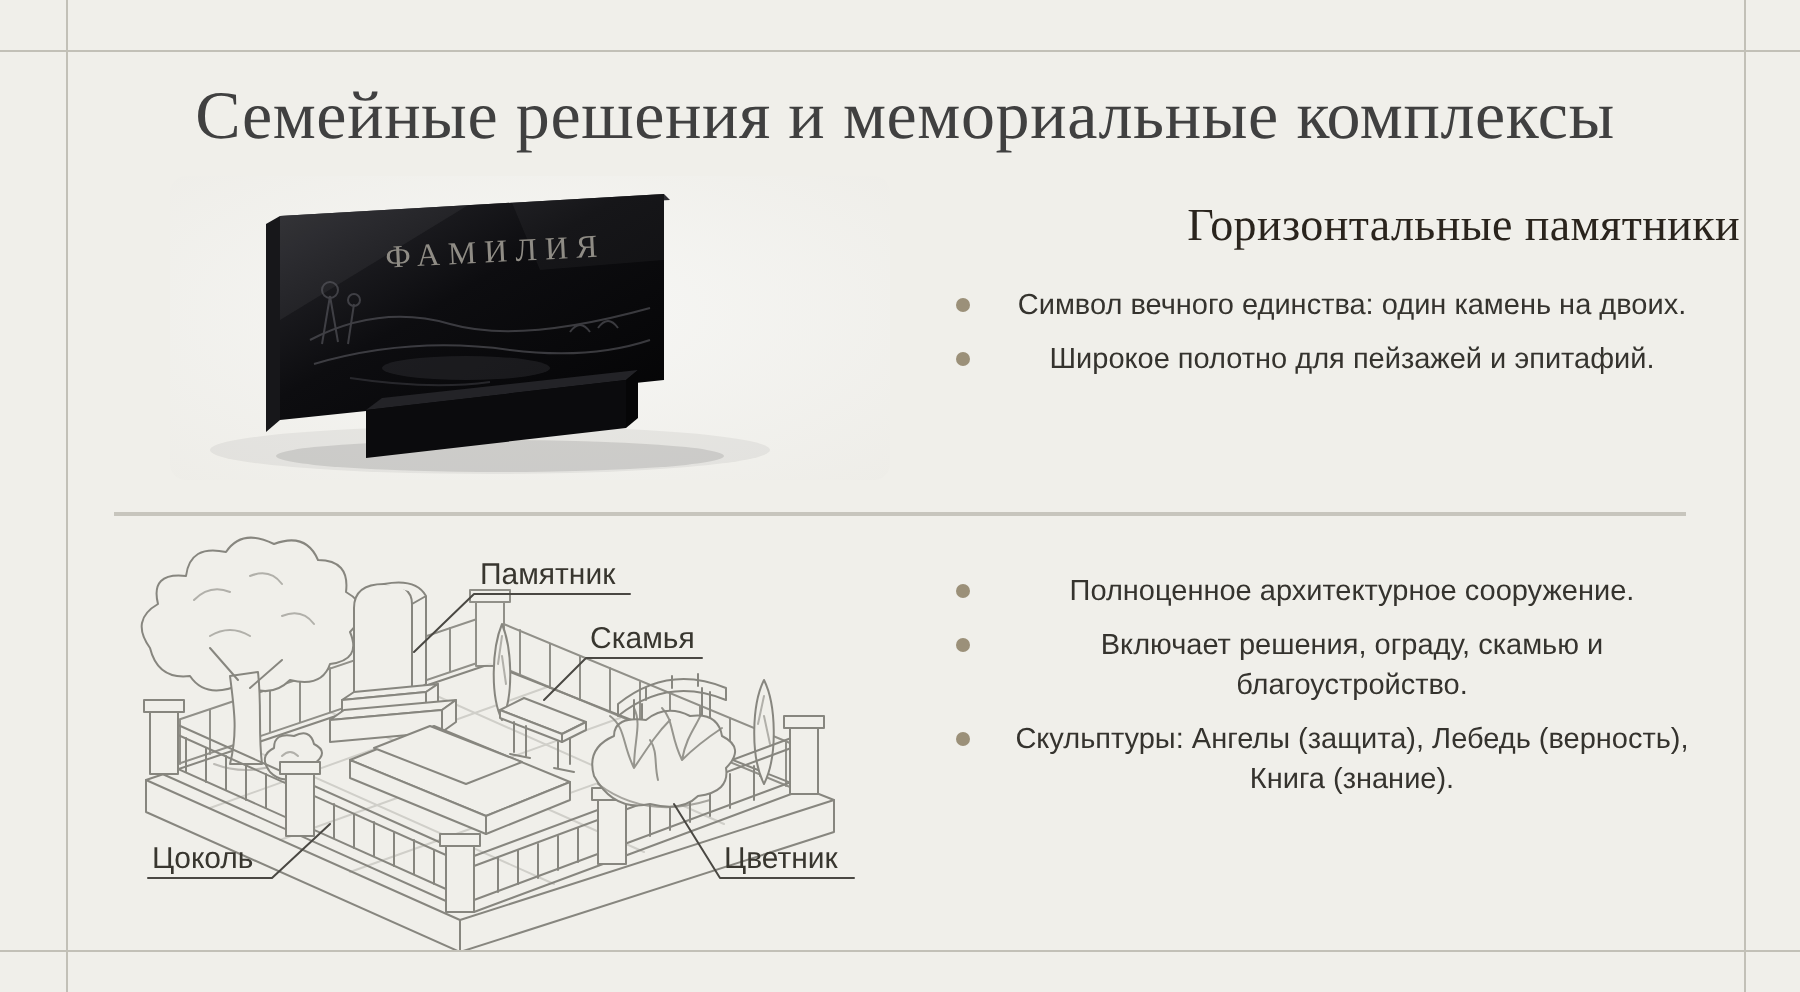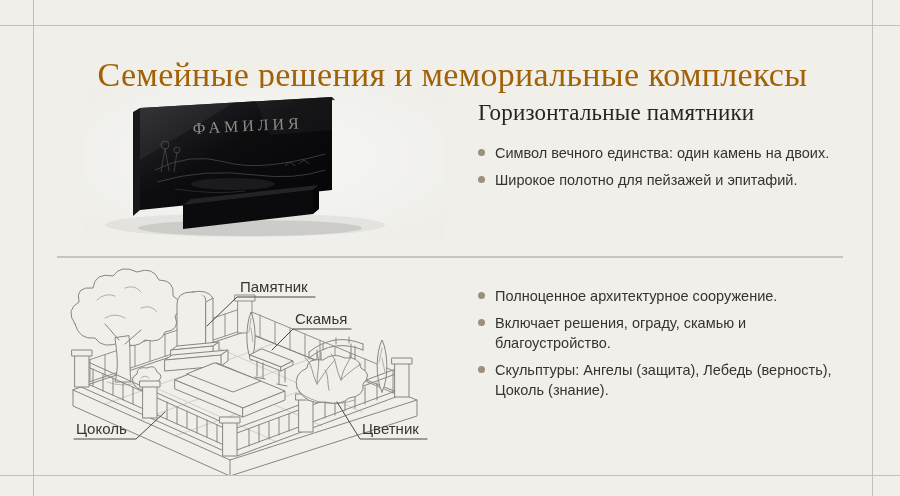--- a/index.html
+++ b/index.html
@@ -6,39 +6,39 @@
   .stage {
     position:relative; width:900px; height:496px; overflow:hidden;
     background:#f0efea;
     font-family:"Liberation Sans","DejaVu Sans",sans-serif;
   }
   .frame-line { position:absolute; background:#c2c0b7; }
   .frame-line.h { left:0; width:900px; height:1px; }
   .frame-line.v { top:0; width:1px; height:496px; }
 
   .slide-title {
-    position:absolute; left:33px; right:28px; top:40px; margin:16px;
+    position:absolute; left:33px; right:28px; top:40px; margin:0;
     text-align:center;
     font-family:"Liberation Serif","DejaVu Serif",serif;
-    font-weight:400; font-size:34px; letter-spacing:.3px; color:#a16207;
+    font-weight:400; font-size:34px; letter-spacing:.3px; color:#404040;
   }
 
   .divider {
     position:absolute; left:57px; top:256px; width:786px; height:2px;
     background:#b9b7ae; opacity:.75;
   }
 
   .text-block { position:absolute; left:478px; width:392px; }
   .text-block h2 {
     margin:0 0 17px 0;
     font-family:"Liberation Serif","DejaVu Serif",serif;
-    font-weight:400; font-size:23px; color:#2a241d; letter-spacing:.2px;
+    font-weight:400; font-size:23px; color:#2a241d; letter-spacing:.2px;text-align:right;
   }
   .bullets { list-style:none; margin:0; padding:0; }
-  .bullets li { display:flex; gap:10px; margin-bottom:7px; }
+  .bullets li { display:flex; gap:10px; margin-bottom:7px;text-align:center; }
   .dot {
     flex:none; width:7px; height:7px; border-radius:50%;
     background:#9b9079; margin-top:6px;
   }
   .btxt { width:362px; font-size:14.5px; line-height:20px; color:#35332e; }
 
   .block-top { top:100px; }
   .block-bottom { top:286px; }
 
   .photo { position:absolute; left:85px; top:88px; }
@@ -247,18 +247,18 @@
       <li>
         <span class="dot"></span>
         <span class="btxt">Полноценное архитектурное сооружение.</span>
       </li>
       <li>
         <span class="dot"></span>
         <span class="btxt">Включает решения, ограду, скамью и благоустройство.</span>
       </li>
       <li>
         <span class="dot"></span>
-        <span class="btxt">Скульптуры: Ангелы (защита), Лебедь (верность), Цоколь (знание).</span>
+        <span class="btxt">Скульптуры: Ангелы (защита), Лебедь (верность), Книга (знание).</span>
       </li>
     </ul>
   </section>
 
 </div>
 
 </body></html>

